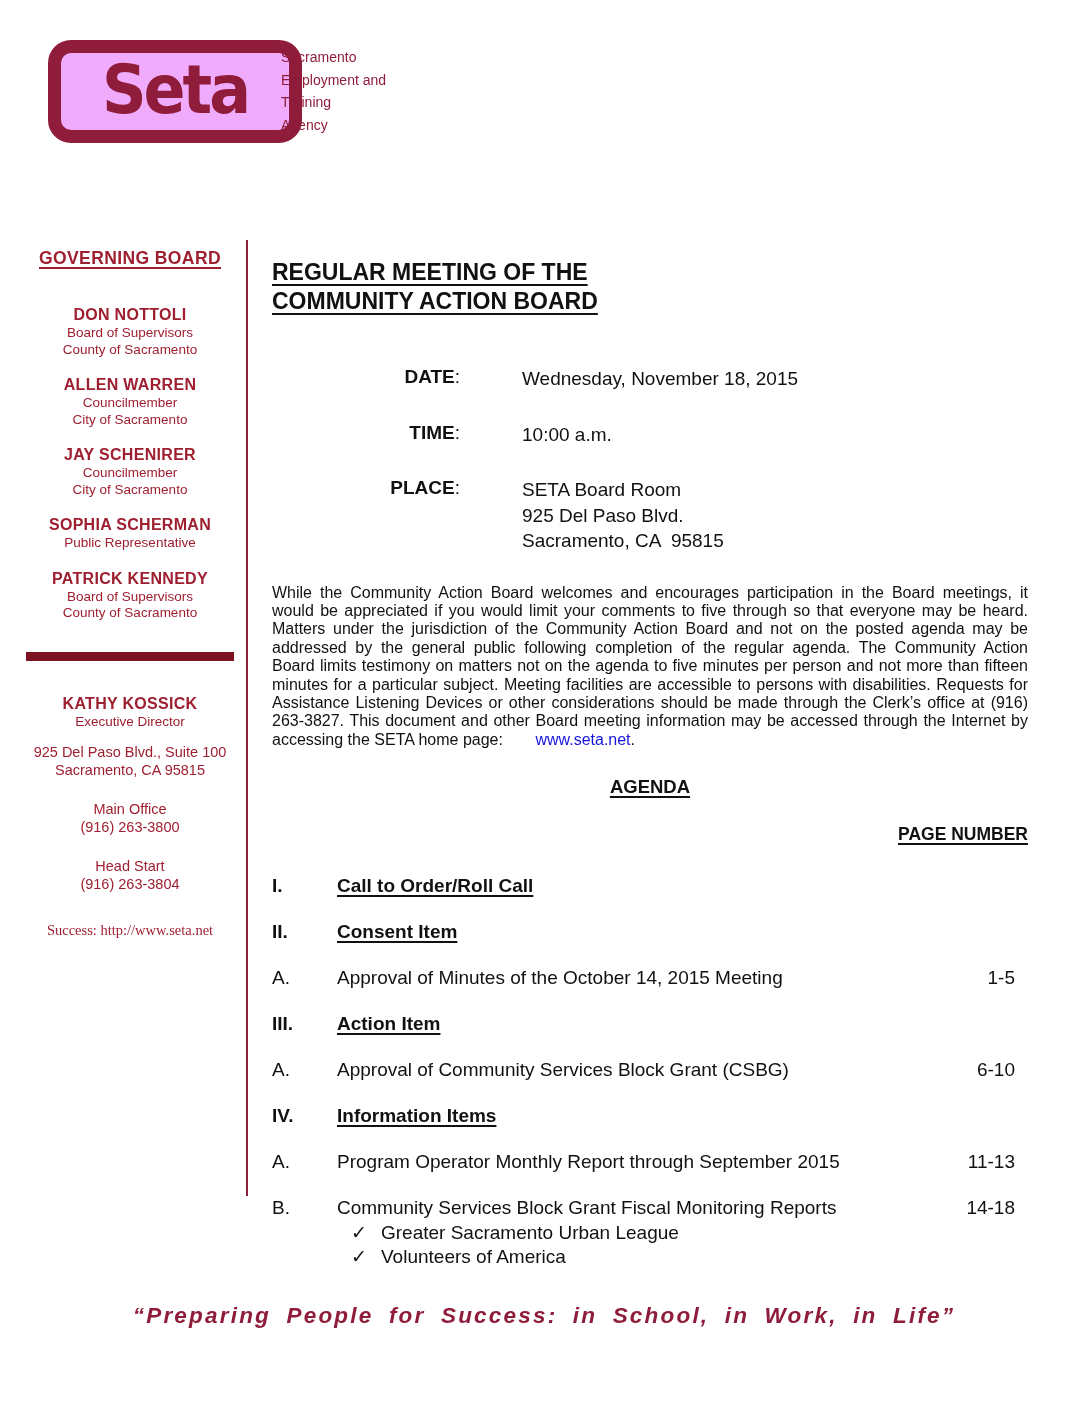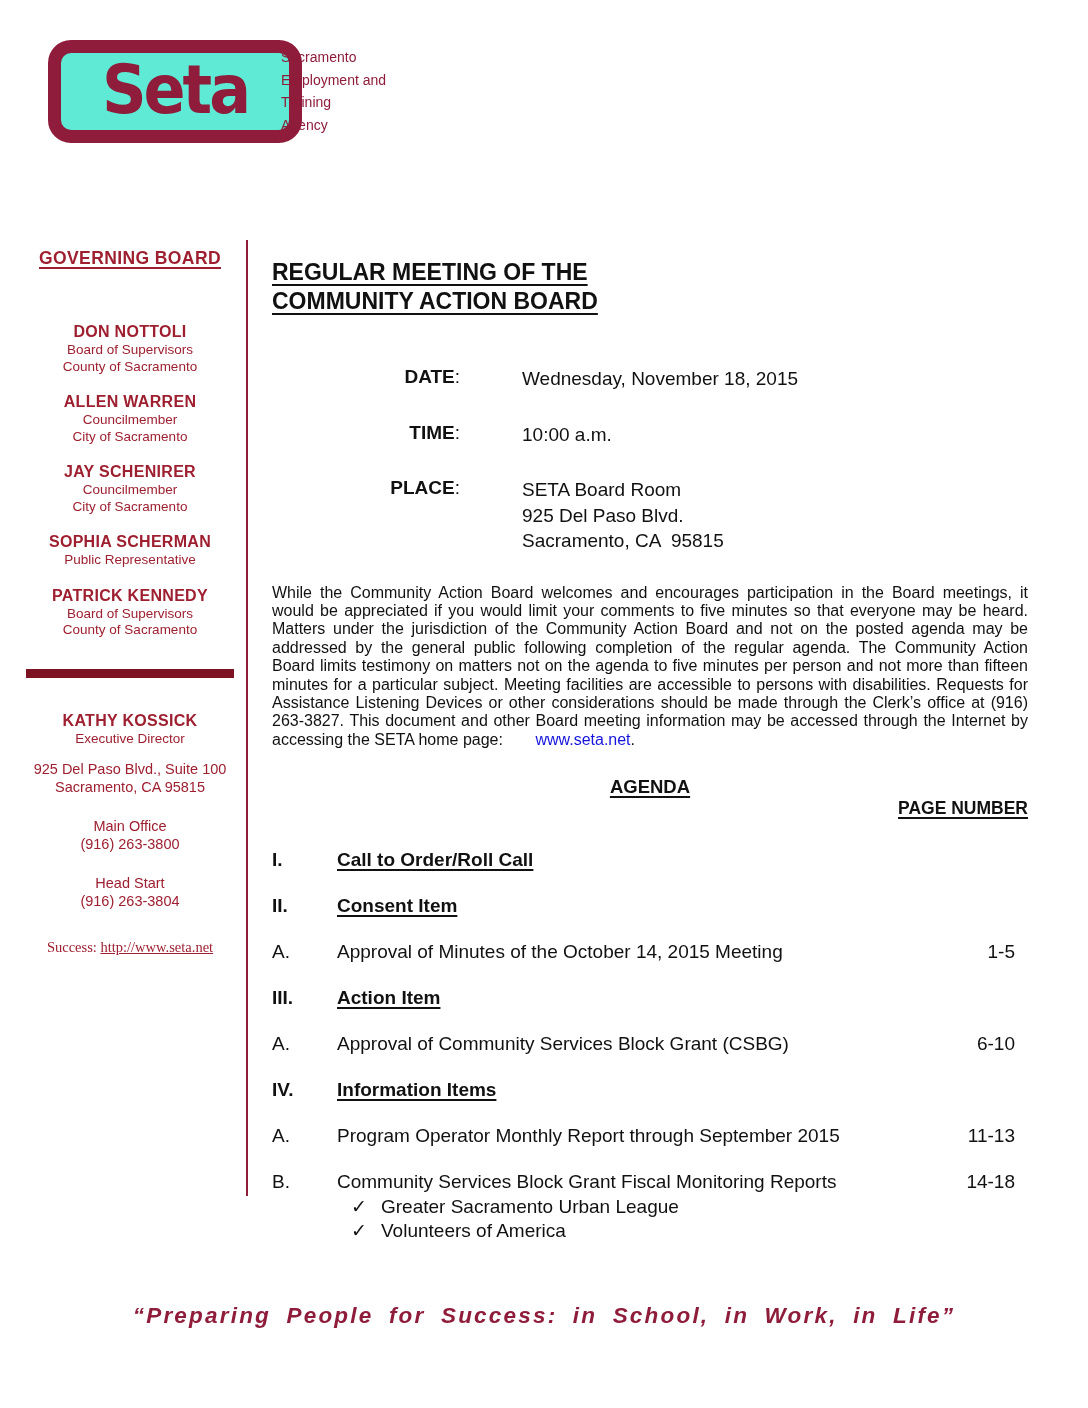--- a/index.html
+++ b/index.html
@@ -6,38 +6,38 @@
     --maroon:#8e1c3a; --bar:#7c1222; --sbred:#9e1f30; --link:#1414dc; --ink:#111;
   }
   *{margin:0;padding:0;box-sizing:border-box;}
   html,body{background:#e8e8e8;}
   body{font-family:"Liberation Sans",sans-serif;}
   .page{position:relative;width:1088px;height:1408px;background:#ffffff;margin:0 auto;overflow:hidden;}
 
   
   .logo-box{position:absolute;left:48px;top:40px;width:254px;height:103px;
     border:13px solid var(--maroon);border-radius:23px;
-    display:flex;align-items:center;justify-content:center;background:#5eead4;}
+    display:flex;align-items:center;justify-content:center;background:#f0abfc;}
   .logo-mark{font-family:"DejaVu Sans",sans-serif;font-weight:bold;color:var(--maroon);
     font-size:62px;letter-spacing:-3px;transform:scaleY(1.08) translateY(-2px);}
   .logo-org{position:absolute;left:281px;top:46px;color:var(--maroon);
     font-size:14px;line-height:22.5px;font-weight:400;}
 
   
   .sidebar{position:absolute;left:24px;top:248px;width:212px;text-align:center;color:var(--sbred);}
   .sb-heading{font-size:17.5px;font-weight:bold;text-decoration:underline;text-decoration-thickness:2px;
-    text-underline-offset:3px;letter-spacing:.4px;margin-bottom:53px;}
+    text-underline-offset:3px;letter-spacing:.4px;margin-bottom:36px;}
   .member{margin-bottom:17px;}
   .sb-name{font-size:16px;font-weight:bold;line-height:20px;letter-spacing:.3px;}
   .sb-title{font-size:13.5px;line-height:16.5px;}
   .sb-bar{height:9px;background:var(--bar);margin:30px 2px 33px 2px;}
   .sb-address{margin-top:13px;font-size:14.5px;line-height:18px;}
   .sb-contact{margin-top:21px;font-size:14.5px;line-height:18px;}
   .sb-website{margin-top:29px;font-family:"Liberation Serif",serif;font-size:14.5px;}
-  .sb-website a{color:var(--sbred);text-decoration:underline;cursor:pointer;}
+  .sb-website a{color:var(--sbred);cursor:pointer;}
 
   .vline{position:absolute;left:246px;top:240px;width:2px;height:956px;background:var(--maroon);}
 
   
   .main{position:absolute;left:272px;top:258px;width:756px;color:var(--ink);}
   .doc-title{text-align:left;font-size:23px;font-weight:bold;line-height:29px;}
   .doc-title span{text-decoration:underline;text-decoration-thickness:2px;text-underline-offset:4px;}
 
   .meeting-info{margin-top:50px;font-size:19px;}
   .mi-row{display:grid;grid-template-columns:188px 1fr;margin-bottom:30px;}
@@ -46,21 +46,21 @@
   .mi-value{padding-left:62px;line-height:25.5px;white-space:pre;}
 
   .notice{margin-top:23px;font-size:16px;line-height:18.4px;}
   .notice-line{text-align:justify;text-align-last:justify;
     text-underline-offset:2px;white-space:normal;}
   .notice-line.last{text-align-last:left;}
   .notice-link{color:var(--link);cursor:pointer;margin-left:28px;}
 
   .agenda-h{margin-top:27px;text-align:center;font-size:18.5px;font-weight:bold;
     text-decoration:underline;text-decoration-thickness:2px;text-underline-offset:3px;}
-  .page-num-h{text-align:right;font-size:17.5px;font-weight:bold;
+  .page-num-h{margin-top:26px;text-align:right;font-size:17.5px;font-weight:bold;
     text-decoration:underline;text-decoration-thickness:2px;text-underline-offset:3px;}
 
   .agenda-rows{margin-top:29px;font-size:19px;}
   .ag-row{display:grid;grid-template-columns:65px 1fr 85px;line-height:23px;margin-bottom:23px;}
   .ag-num{font-weight:normal;}
   .ag-row.section .ag-num{font-weight:bold;}
   .ag-row.section .ag-text{font-weight:bold;text-decoration:underline;
     text-decoration-thickness:2px;text-underline-offset:3px;}
   .ag-text{justify-self:start;}
   .ag-text .tline{display:block;}
@@ -157,21 +157,21 @@
           <div class="mi-value"><div>10:00 a.m.</div></div>
         </div>
         <div class="mi-row">
           <div class="mi-label"><b>PLACE</b><span>:</span></div>
           <div class="mi-value"><div>SETA Board Room</div><div>925 Del Paso Blvd.</div><div>Sacramento, CA  95815</div></div>
         </div>
       </section>
 
     <section class="notice" id="notice">
         <div class="notice-line">While the Community Action Board welcomes and encourages participation in the Board meetings, it</div>
-        <div class="notice-line">would be appreciated if you would limit your comments to five minutes so that everyone may be heard.</div>
+        <div class="notice-line">would be appreciated if you would limit your comments to five through so that everyone may be heard.</div>
         <div class="notice-line">Matters under the jurisdiction of the Community Action Board and not on the posted agenda may be</div>
         <div class="notice-line">addressed by the general public following completion of the regular agenda.  The Community Action</div>
         <div class="notice-line">Board limits testimony on matters not on the agenda to five minutes per person and not more than fifteen</div>
         <div class="notice-line">minutes for a particular subject.  Meeting facilities are accessible to persons with disabilities.  Requests for</div>
         <div class="notice-line">Assistance Listening Devices or other considerations should be made through the Clerk’s office at (916)</div>
         <div class="notice-line">263-3827.  This document and other Board meeting information may be accessed through the Internet by</div>
         <div class="notice-line last"><span>accessing the SETA home page: </span><a class="notice-link">www.seta.net</a><span>.</span></div>
       </section>
 
     <h2 class="agenda-h">AGENDA</h2>

